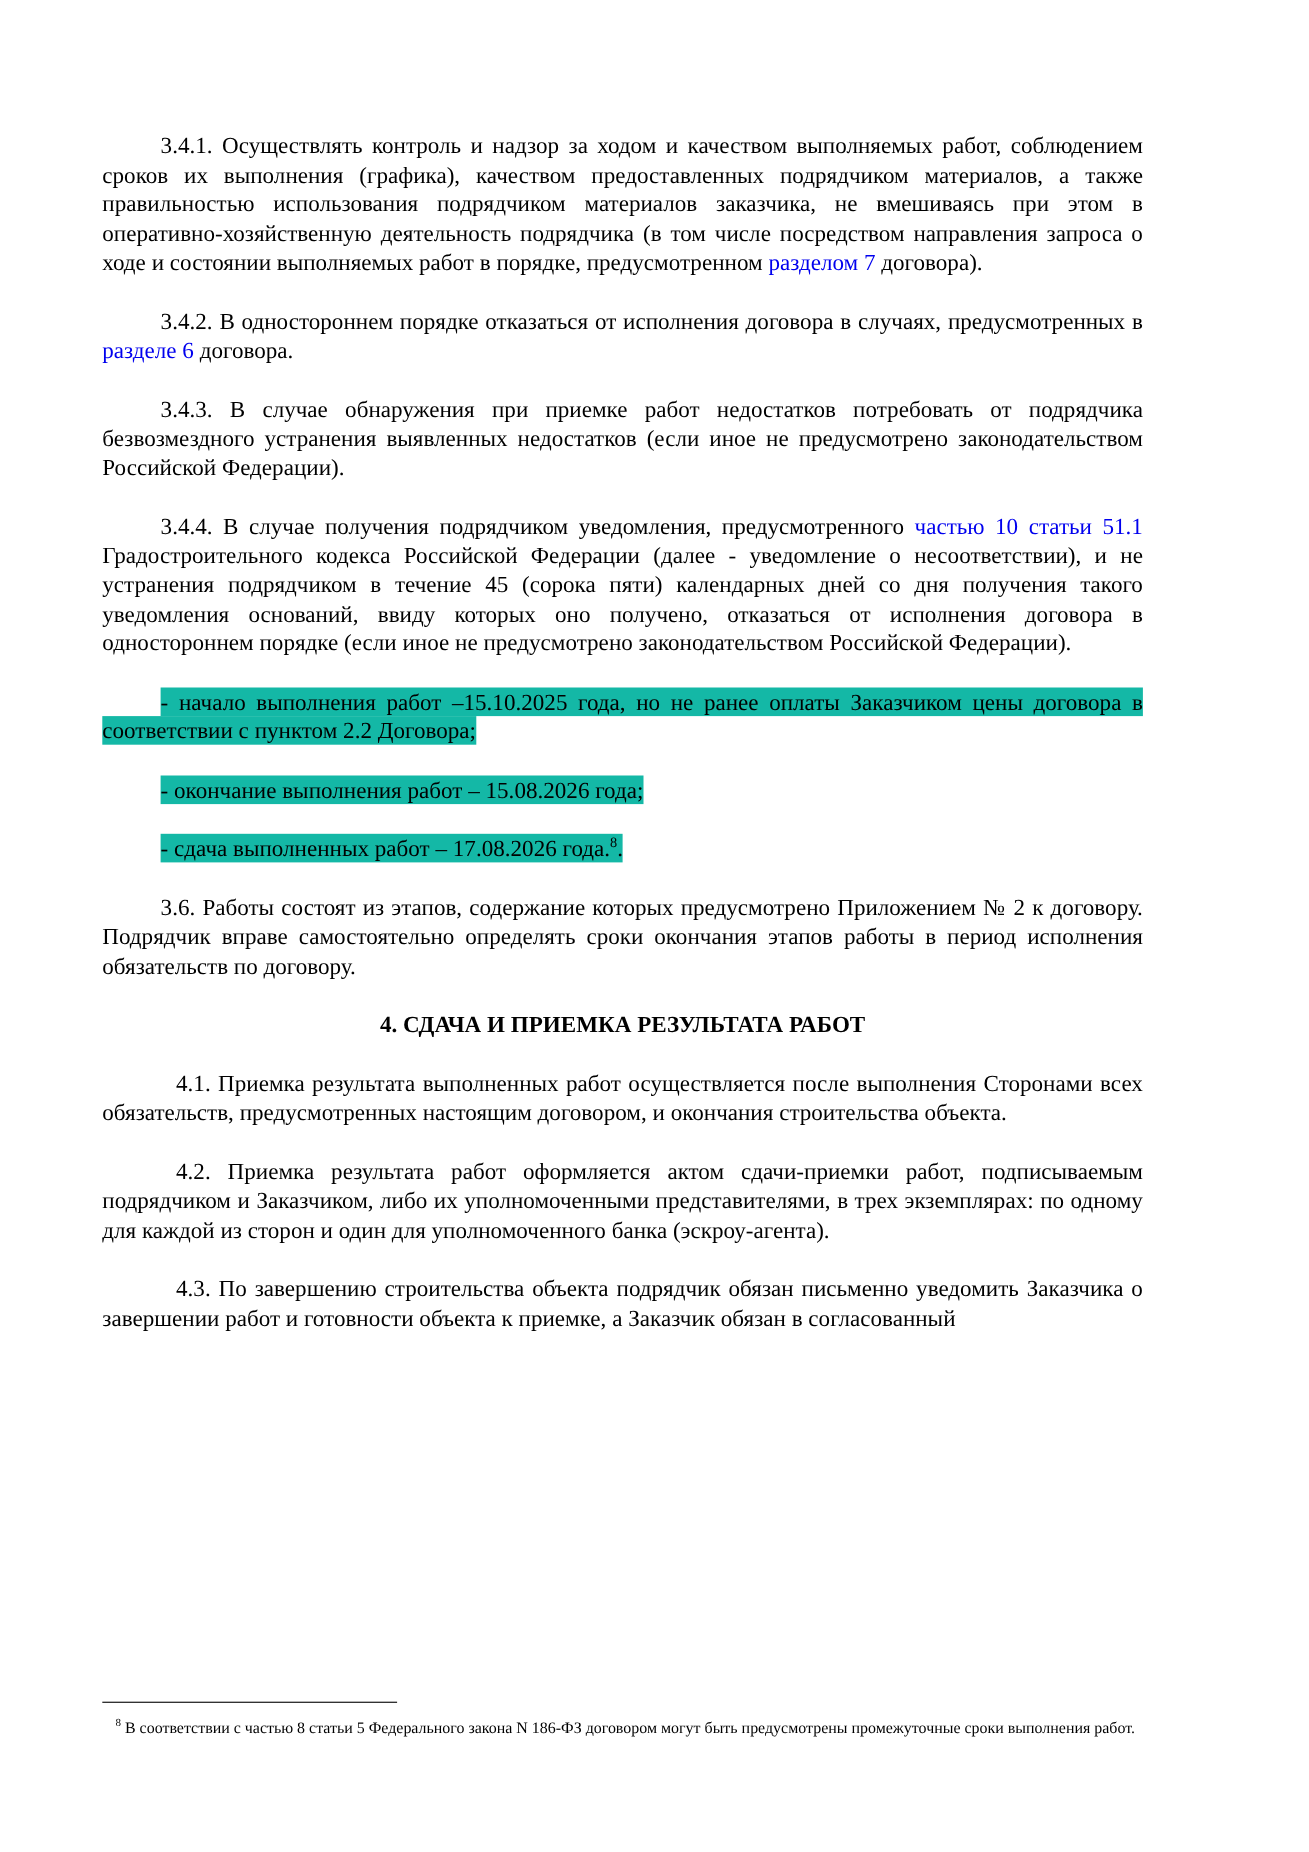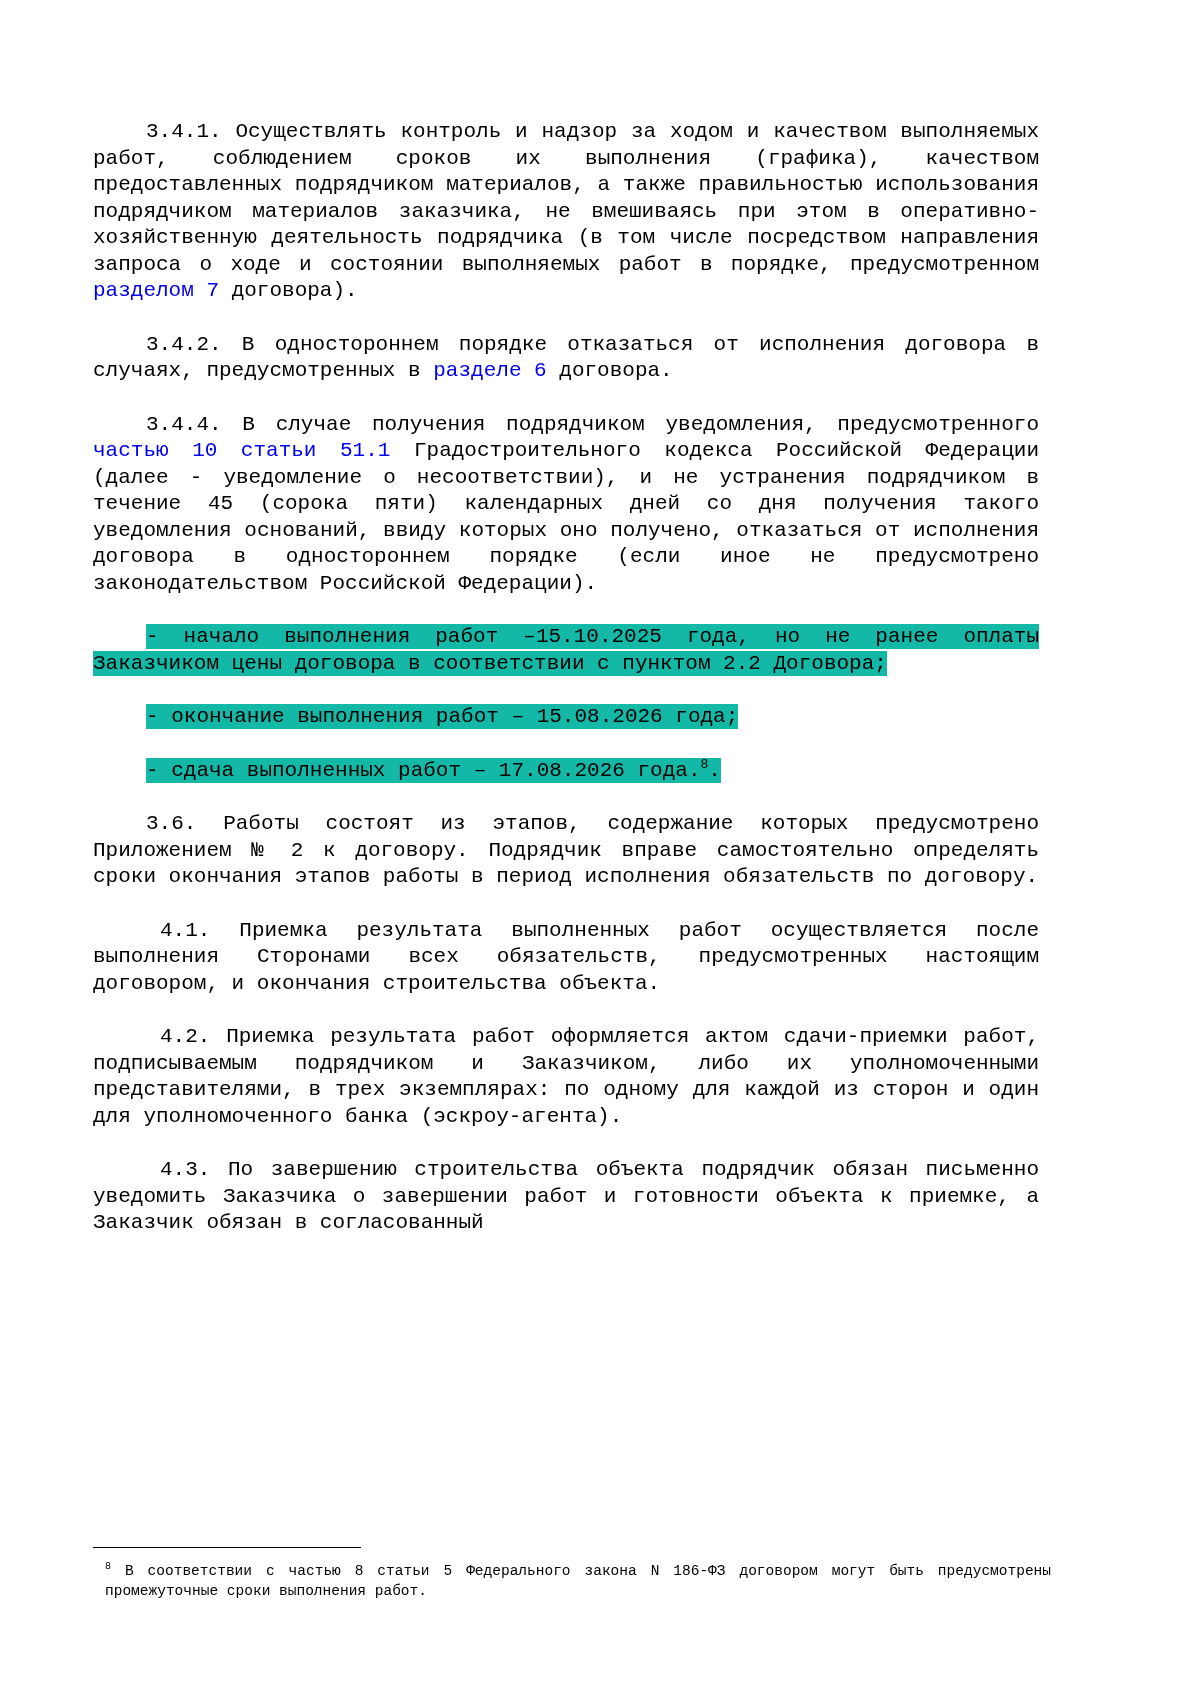--- a/index.html
+++ b/index.html
@@ -1,20 +1,20 @@
 <!DOCTYPE html>
 <html><head>
   <meta charset="utf-8">
   <style>
     html, body { margin: 0; padding: 0; background: #ffffff; }
     body { width: 1190px; height: 1684px; position: relative; overflow: hidden; }
     .page {
       position: absolute; left: 0; top: 0; width: 1190px; height: 1684px;
       background: #ffffff;
-      font-family: Liberation Mono, monospace;
+      font-family: Liberation Serif, serif;
       color: #000000;
       font-size: 21px;
       line-height: 26.5px;
     }
     .body-area { position: absolute; left: 93px; top: 119px; width: 946px; }
     p { margin: 0; text-align: justify; text-indent: 53px; }
     p.gap { margin-top: 27px; }
     p.ind2 { text-indent: 67px; }
     .link { color: #0000ee; }
     .hl { background: #14b8a6; }
@@ -38,34 +38,36 @@
 </head>
 <body>
 
 <div class="page">
   <div class="body-area">
 
     <p><span>3.4.1. Осуществлять контроль и надзор за ходом и качеством выполняемых работ, соблюдением сроков их выполнения (графика), качеством предоставленных подрядчиком материалов, а также правильностью использования подрядчиком материалов заказчика, не вмешиваясь при этом в оперативно-хозяйственную деятельность подрядчика (в том числе посредством направления запроса о ходе и состоянии выполняемых работ в порядке, предусмотренном </span><span class="link">разделом 7</span><span> договора).</span></p>
 
     <p class="gap"><span>3.4.2. В одностороннем порядке отказаться от исполнения договора в случаях, предусмотренных в </span><span class="link">разделе 6</span><span> договора.</span></p>
 
+    <p class="gap">3.4.3. В случае обнаружения при приемке работ недостатков потребовать от подрядчика безвозмездного устранения выявленных недостатков (если иное не предусмотрено законодательством Российской Федерации).</p>
 
     <p class="gap"><span>3.4.4. В случае получения подрядчиком уведомления, предусмотренного </span><span class="link">частью 10 статьи 51.1</span><span> Градостроительного кодекса Российской Федерации (далее - уведомление о несоответствии), и не устранения подрядчиком в течение 45 (сорока пяти) календарных дней со дня получения такого уведомления оснований, ввиду которых оно получено, отказаться от исполнения договора в одностороннем порядке (если иное не предусмотрено законодательством Российской Федерации).</span></p>
 
 
 
     <p class="hl-line"><span class="hl">- начало выполнения работ –15.10.2025 года, но не ранее оплаты Заказчиком цены договора в соответствии с пунктом 2.2 Договора;</span></p>
 
     <p class="hl-line"><span class="hl">- окончание выполнения работ – 15.08.2026 года;</span></p>
 
     <p class="hl-line"><span class="hl"><span>- сдача выполненных работ – 17.08.2026 года.</span><sup>8</sup><span>.</span></span></p>
 
     <p class="gap">3.6. Работы состоят из этапов, содержание которых предусмотрено Приложением № 2 к договору.  Подрядчик вправе самостоятельно определять сроки окончания этапов работы в период исполнения обязательств по договору.</p>
 
 
+    <h2>4. СДАЧА И ПРИЕМКА РЕЗУЛЬТАТА РАБОТ</h2>
 
     <p class="gap ind2">4.1. Приемка результата выполненных работ осуществляется после выполнения Сторонами всех обязательств, предусмотренных настоящим договором, и окончания строительства объекта.</p>
 
     <p class="gap ind2">4.2. Приемка результата работ оформляется актом сдачи-приемки работ, подписываемым подрядчиком и Заказчиком, либо их уполномоченными представителями, в трех экземплярах: по одному для каждой из сторон и один для уполномоченного банка (эскроу-агента).</p>
 
     <p class="gap ind2">4.3. По завершению строительства объекта подрядчик обязан письменно уведомить Заказчика о завершении работ и готовности объекта к приемке, а Заказчик обязан в согласованный</p>
   </div>
 
   <div class="footnote-rule"></div>
   <div class="footnote"><sup>8</sup><span> В соответствии с частью 8 статьи 5 Федерального закона N 186-ФЗ договором могут быть предусмотрены промежуточные сроки выполнения работ.</span></div>

